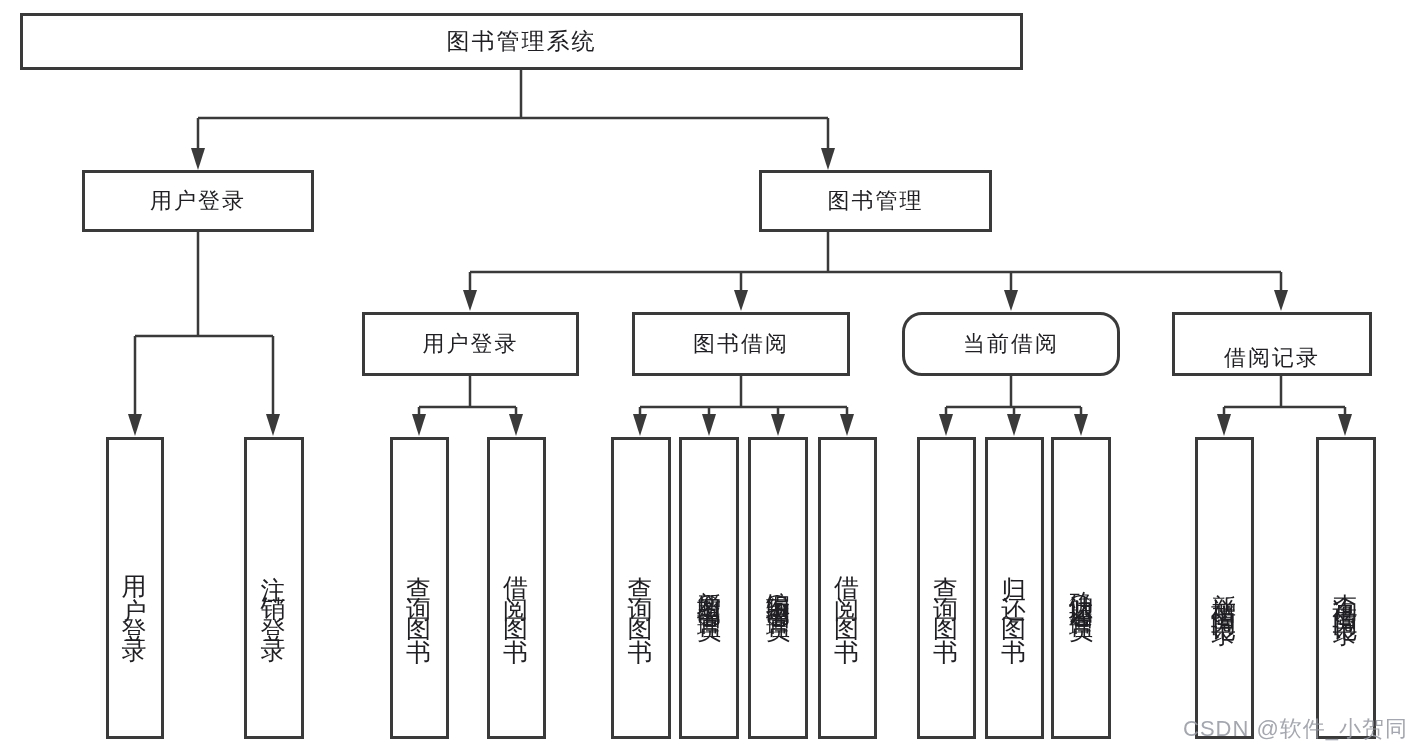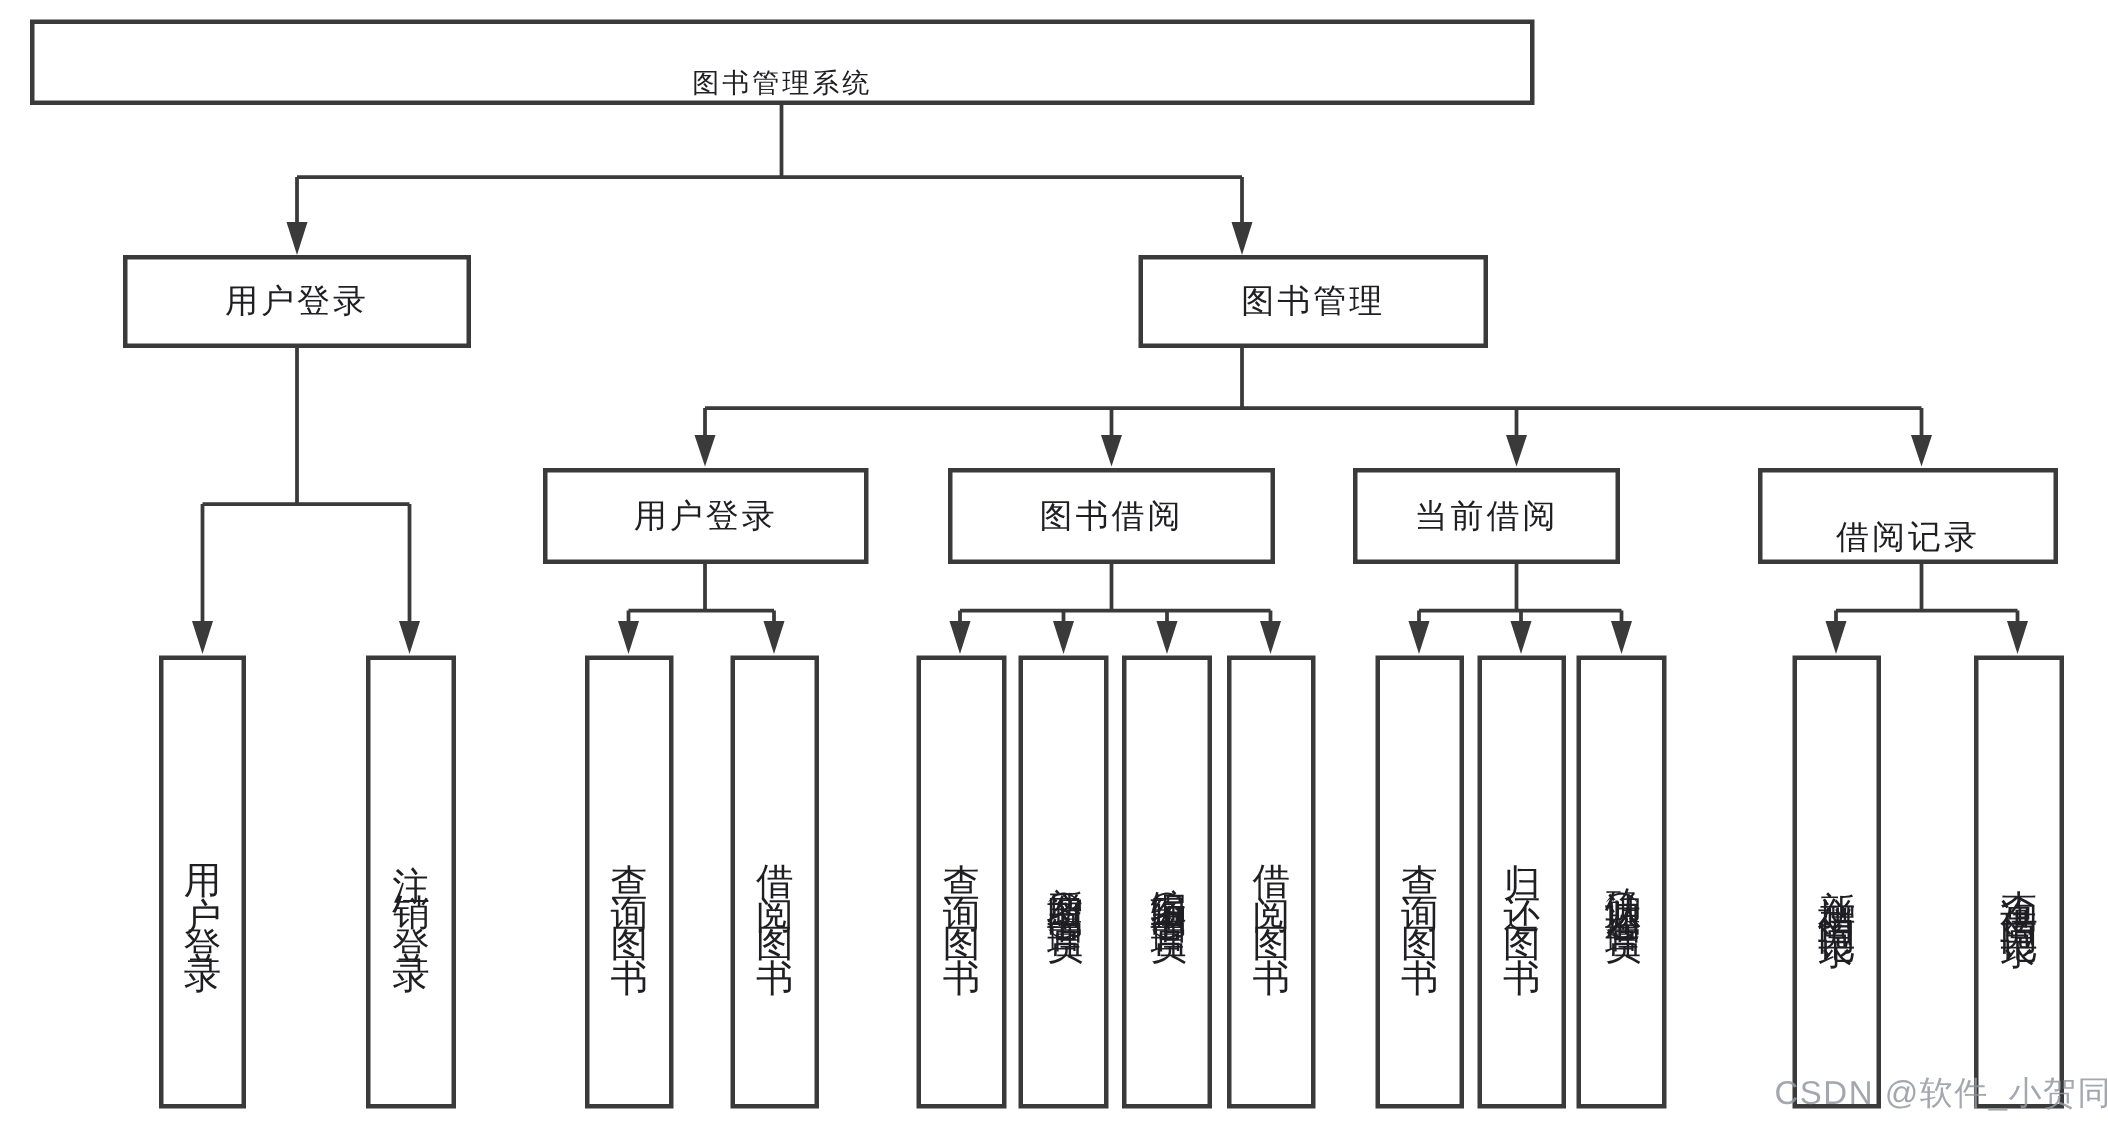--- a/index.html
+++ b/index.html
@@ -30,22 +30,21 @@
     align-items: center;
     justify-content: center;
     color: #1f1f23;
   }
   .hbox {
     font-size: 22px;
     letter-spacing: 2px;
     font-weight: 500;
   }
   .root-box {
-    font-size: 18px;
-    align-items: flex-end;
+    font-size: 23px;
   }
   .vbox {
     font-size: 25px;
     font-weight: 500;
   }
   .vbox .vtext {
     writing-mode: vertical-rl;
     text-orientation: mixed;
     white-space: nowrap;
   }
@@ -110,21 +109,21 @@
   <div class="node hbox" style="left:712px; top:170px; width:233px; height:62px;margin-left:47px;">
     <span>图书管理</span>
   </div>
 
   <div class="node hbox" style="left:362px; top:312px; width:217px; height:64px;">
     <span>用户登录</span>
   </div>
   <div class="node hbox" style="left:632px; top:312px; width:218px; height:64px;font-family:Liberation Mono, monospace;">
     <span>图书借阅</span>
   </div>
-  <div class="node hbox" style="left:902px; top:312px; width:178px; height:64px;">
+  <div class="node hbox" style="left:902px; top:312px; width:218px; height:64px;border-radius:20px;">
     <span>当前借阅</span>
   </div>
   <div class="node hbox" style="left:1172px; top:312px; width:200px; height:64px;align-items:flex-end;">
     <span>借阅记录</span>
   </div>
 
   <div class="node vbox sp4" style="left:106px; top:437px; width:58px; height:302px;">
     <span class="vtext">用户登录</span>
   </div>
   <div class="node vbox sp4" style="left:244px; top:437px; width:60px; height:302px;">

